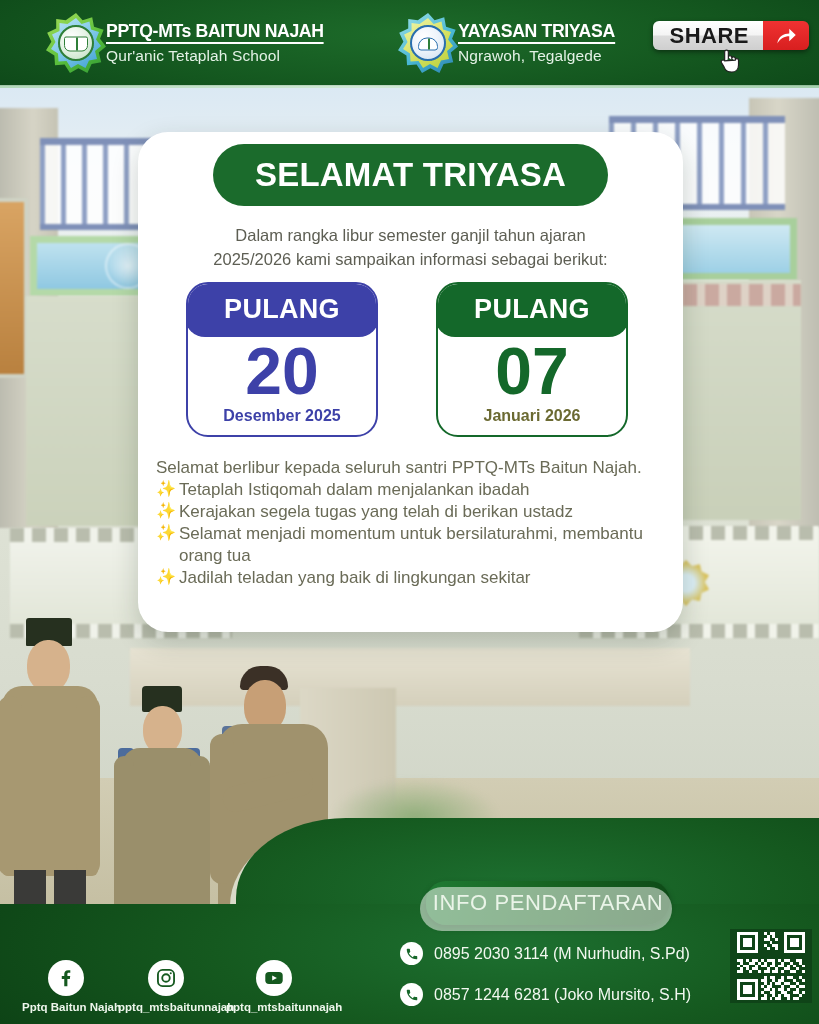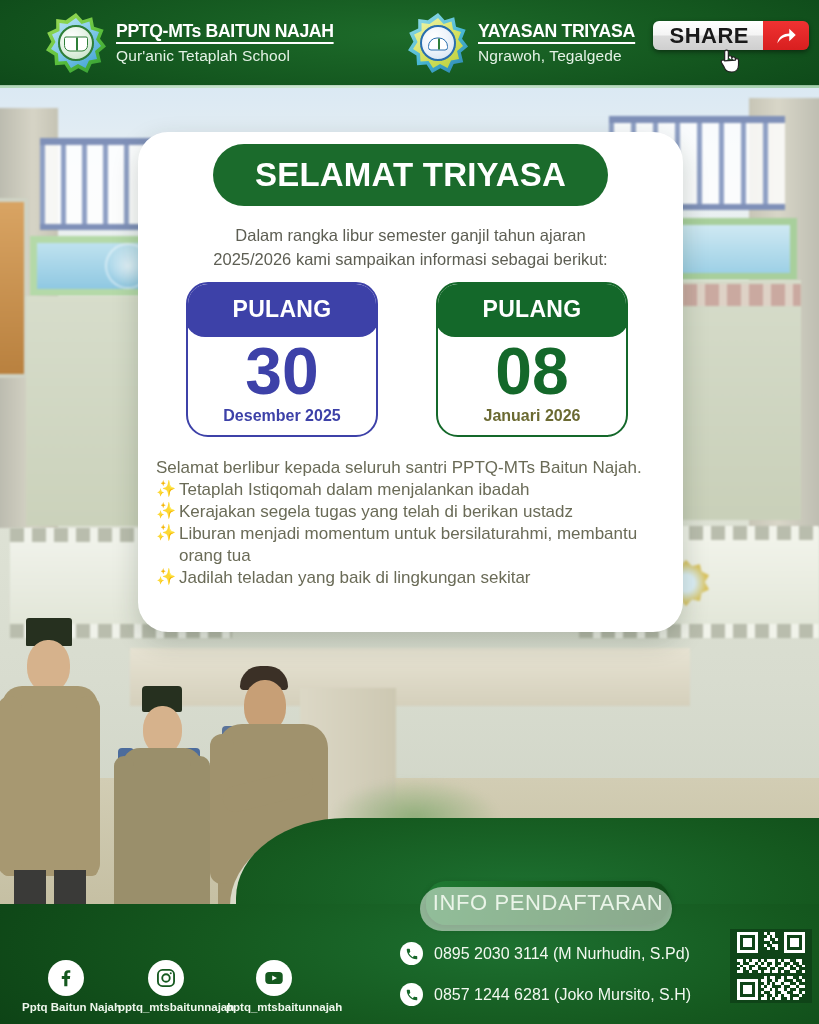--- a/index.html
+++ b/index.html
@@ -20,21 +20,21 @@
       radial-gradient(ellipse 70% 120% at 50% 40%, #1d6b2a 0%, #14571f 55%, #0c4417 100%);
     display:flex; align-items:center; z-index:40;
     border-bottom:2px solid #8fc79a;
   }
   #header::after{
     content:""; position:absolute; left:0; bottom:-2px; width:100%; height:3px;
     background:linear-gradient(90deg,#b9dcc0,#dceee0 45%,#a9d2b2);
     opacity:.85;
   }
 
-  .brand{ display:flex; align-items:center; gap:10px; }
+  .brand{ display:flex; align-items:center; gap:0; }
   .brand-1{ margin-left:46px; }
   .brand-2{ margin-left:58px; }
 
   
   .seal{ position:relative; width:60px; height:60px; flex:0 0 60px; }
   .seal .star{
     position:absolute; inset:0;
     clip-path:polygon(50% 0%,61% 12%,77% 7%,80% 23%,96% 28%,90% 43%,100% 56%,88% 66%,
       92% 82%,76% 85%,69% 100%,54% 92%,40% 100%,31% 86%,15% 87%,14% 71%,0% 62%,9% 48%,
       2% 33%,17% 26%,17% 10%,33% 12%);
@@ -260,21 +260,21 @@
   }
   .badge.left{ left:48px; border:2.5px solid #3d41a8; }
   .badge.right{ left:298px; border:2.5px solid #14682a; }
   .badge .cap-bar{
     position:absolute; left:-3px; top:-3px; width:calc(100% + 6px); height:56px;
     border-radius:22px 22px 20px 20px;
     display:flex; align-items:center; justify-content:center;
   }
   .badge.left .cap-bar{ background:#3d41a8; }
   .badge.right .cap-bar{ background:#14682a; }
-  .badge .cap-bar .t{ color:#fff; font-weight:700; font-size:23px; letter-spacing:.3px; }
+  .badge .cap-bar .t{ color:#fff; font-weight:700; font-size:27px; letter-spacing:.3px; }
   .badge .num{
     position:absolute; left:0; top:54px; width:100%; text-align:center;
     font-weight:700; font-size:66px; line-height:1;
   }
   .badge.left .num{ color:#3d41a8; }
   .badge.right .num{ color:#14682a; }
   .badge .mon{
     position:absolute; left:0; bottom:10px; width:100%; text-align:center;
     font-weight:700; font-size:16px;
   }
@@ -479,47 +479,47 @@
 
     <div id="intro">
       <div>Dalam rangka libur semester ganjil tahun ajaran</div>
       <div>2025/2026 kami sampaikan informasi sebagai berikut:</div>
     </div>
 
     <div class="badge left">
       <div class="cap-bar">
         <span class="t">PULANG</span>
       </div>
-      <div class="num">30</div>
+      <div class="num">20</div>
       <div class="mon">Desember 2025</div>
     </div>
 
     <div class="badge right">
       <div class="cap-bar">
         <span class="t">PULANG</span>
       </div>
-      <div class="num">08</div>
+      <div class="num">07</div>
       <div class="mon">Januari 2026</div>
     </div>
 
     <div id="bullets">
       <div class="li l0">
         <span class="ltxt">Selamat berlibur kepada seluruh santri PPTQ-MTs Baitun Najah.</span>
       </div>
       <div class="li">
         <span class="spark">✨</span>
         <span class="ltxt">Tetaplah Istiqomah dalam menjalankan ibadah</span>
       </div>
       <div class="li">
         <span class="spark">✨</span>
         <span class="ltxt">Kerajakan segela tugas yang telah di berikan ustadz</span>
       </div>
       <div class="li">
         <span class="spark">✨</span>
-        <span class="ltxt">Liburan menjadi momentum untuk bersilaturahmi, membantu orang tua</span>
+        <span class="ltxt">Selamat menjadi momentum untuk bersilaturahmi, membantu orang tua</span>
       </div>
       <div class="li">
         <span class="spark">✨</span>
         <span class="ltxt">Jadilah teladan yang baik di lingkungan sekitar</span>
       </div>
     </div>
   </div>
 
   <div id="footer-curve-edge"></div>
   <div id="footer-curve"></div>

